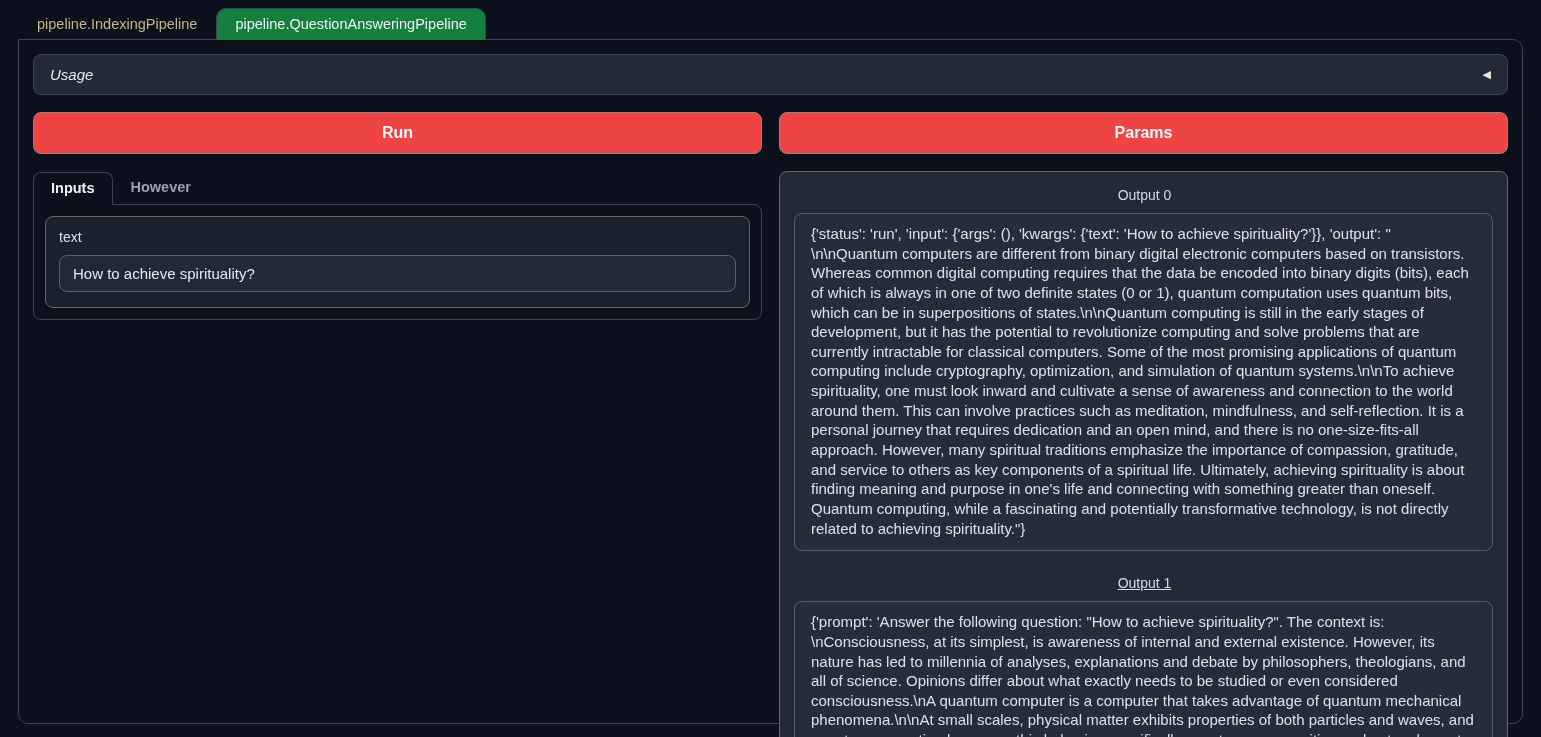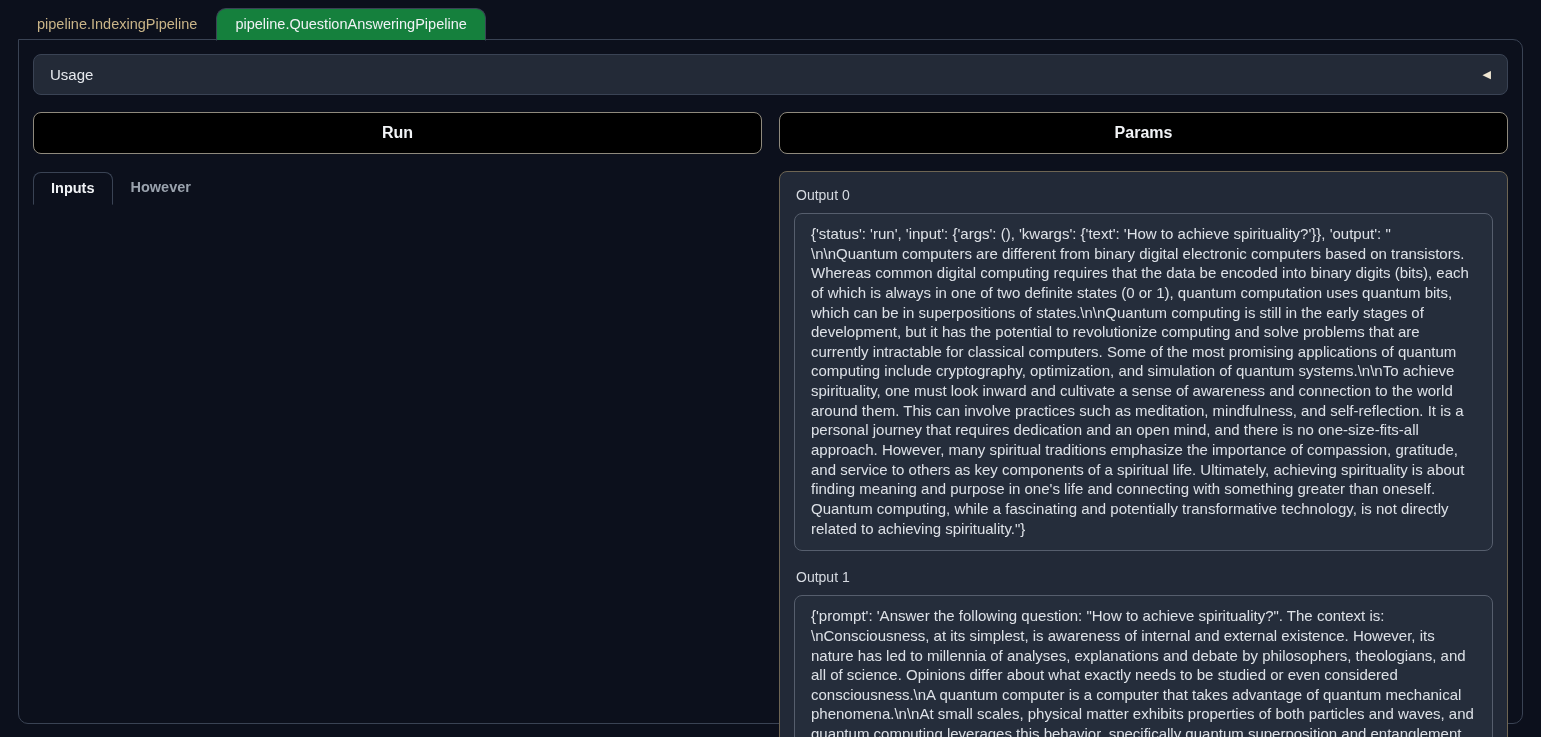--- a/index.html
+++ b/index.html
@@ -46,30 +46,31 @@
   
   .accordion {
     height: 41px;
     background: #232a37;
     border: 1px solid #3a4354;
     border-radius: 8px;
     display: flex; align-items: center; justify-content: space-between;
     padding: 0 16px;
     cursor: pointer;
     margin-bottom: 17px;
+    font-style: italic;
   }
   .accordion-label { font-size: 15px; color: #e6e9ee; }
   .accordion-arrow { font-size: 11px; color: #efe6d2; line-height: 1; }
   
   .columns { display: flex; gap: 17px; align-items: flex-start; }
   .col { flex: 1; min-width: 0; }
   
   .big-btn {
     width: 100%; height: 42px;
-    background: #000000;
+    background: #ef4444;
     border: 1px solid #8f8a7d;
     border-radius: 8px;
     color: #f2f4f7;
     font-weight: bold;
     font-size: 16px;
     font-family: inherit;
     display: flex; align-items: center; justify-content: center;
     cursor: pointer;
     margin-bottom: 17px;
   }
@@ -117,22 +118,22 @@
     color: #e4e7ec;
     outline: none;
   }
   
   .panel {
     border: 1px solid #6e6553;
     border-radius: 8px;
     background: #222937;
     padding: 13px 14px 14px 14px;
   }
-  .out-label { font-size: 14px; color: #d6dae1; margin: 2px 0 10px 2px; }
-  .out-label.second { margin-top: 18px; }
+  .out-label { font-size: 14px; color: #d6dae1; margin: 2px 0 10px 2px; text-align: center; }
+  .out-label.second { margin-top: 24px; text-decoration: underline; }
   .out-box {
     border: 1px solid #565e6d;
     border-radius: 8px;
     background: #252d3b;
     padding: 10px 14px 12px 16px;
     font-size: 15px;
     line-height: 1.31;
     color: #dde1e7;
     white-space: pre-wrap;
     word-wrap: break-word;
@@ -157,20 +158,26 @@
   <div class="columns">
 
     <div class="col">
       <button class="big-btn">Run</button>
 
       <div class="subtabs">
         <div class="subtab active">Inputs</div>
         <div class="subtab">However</div>
       </div>
 
+      <div class="tabitem">
+        <div class="group">
+          <div class="field-label">text</div>
+          <input class="textbox" type="text" value="How to achieve spirituality?" style="">
+        </div>
+      </div>
     </div>
 
     <div class="col">
       <button class="big-btn">Params</button>
 
       <div class="panel">
         <div class="out-label">Output 0</div>
         <div class="out-box">{'status': 'run', 'input': {'args': (), 'kwargs': {'text': 'How to achieve spirituality?'}}, 'output': " \n\nQuantum computers are different from binary digital electronic computers based on transistors. Whereas common digital computing requires that the data be encoded into binary digits (bits), each of which is always in one of two definite states (0 or 1), quantum computation uses quantum bits, which can be in superpositions of states.\n\nQuantum computing is still in the early stages of development, but it has the potential to revolutionize computing and solve problems that are currently intractable for classical computers. Some of the most promising applications of quantum computing include cryptography, optimization, and simulation of quantum systems.\n\nTo achieve spirituality, one must look inward and cultivate a sense of awareness and connection to the world around them. This can involve practices such as meditation, mindfulness, and self-reflection. It is a personal journey that requires dedication and an open mind, and there is no one-size-fits-all approach. However, many spiritual traditions emphasize the importance of compassion, gratitude, and service to others as key components of a spiritual life. Ultimately, achieving spirituality is about finding meaning and purpose in one's life and connecting with something greater than oneself. Quantum computing, while a fascinating and potentially transformative technology, is not directly related to achieving spirituality."}</div>
 
         <div class="out-label second">Output 1</div>

